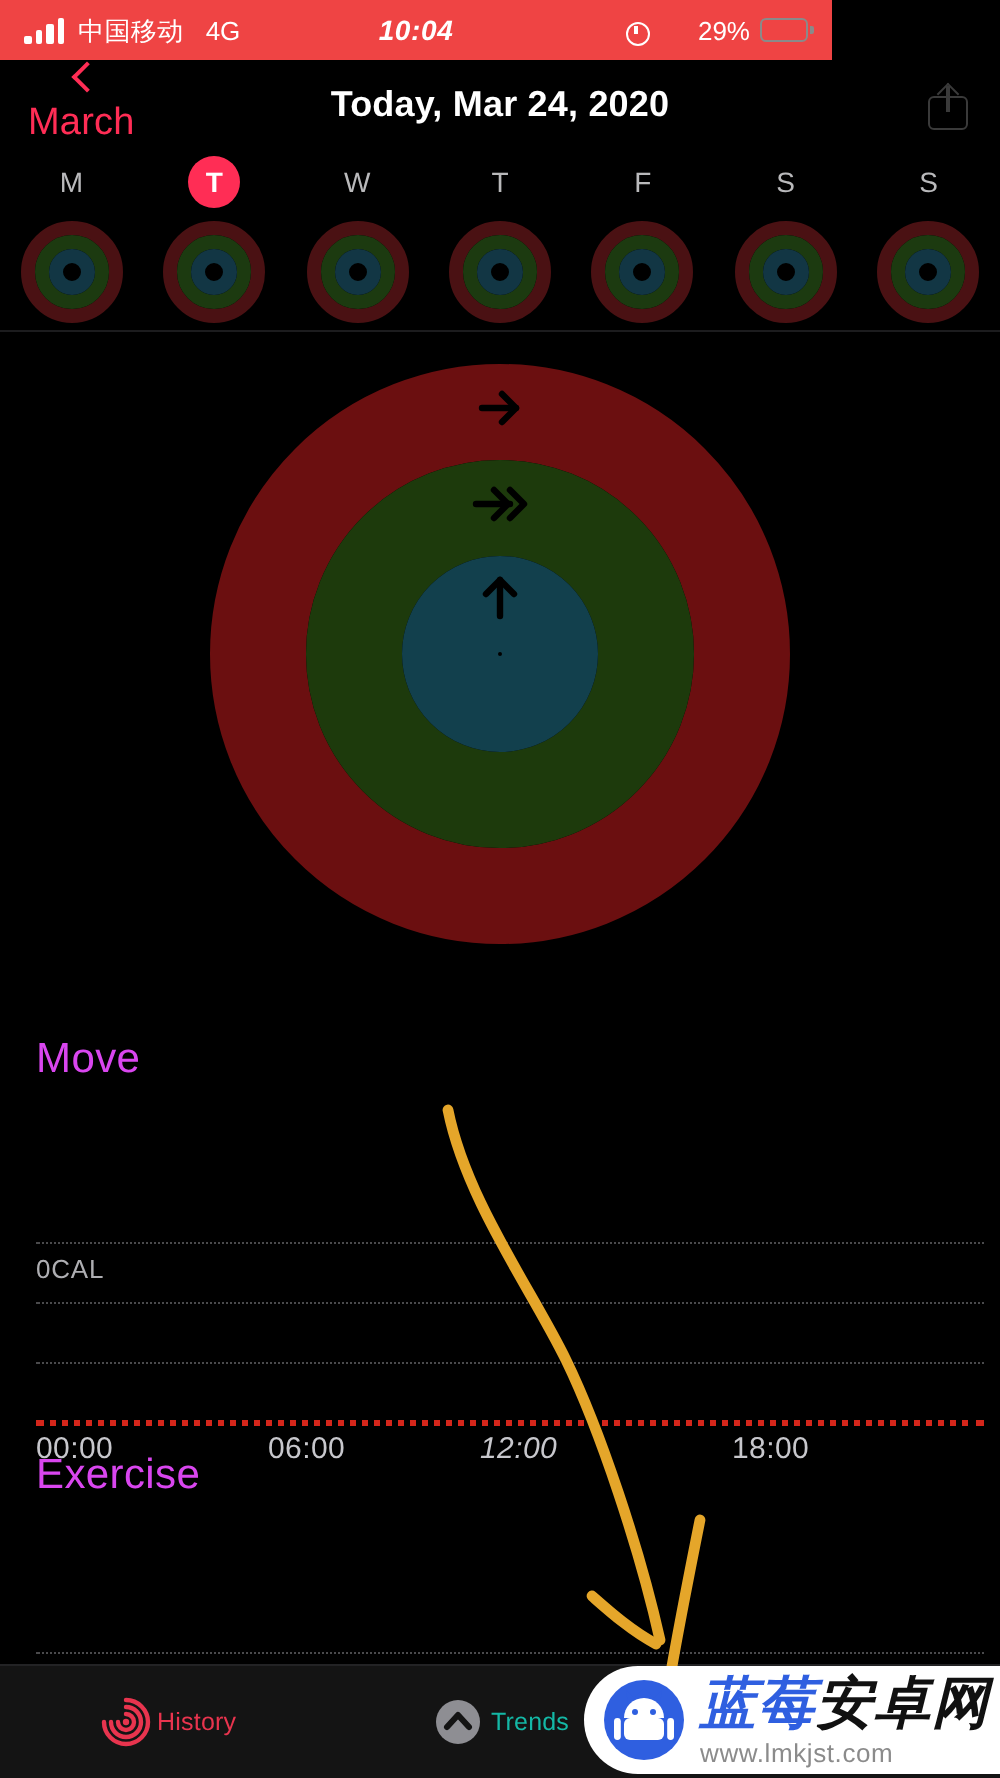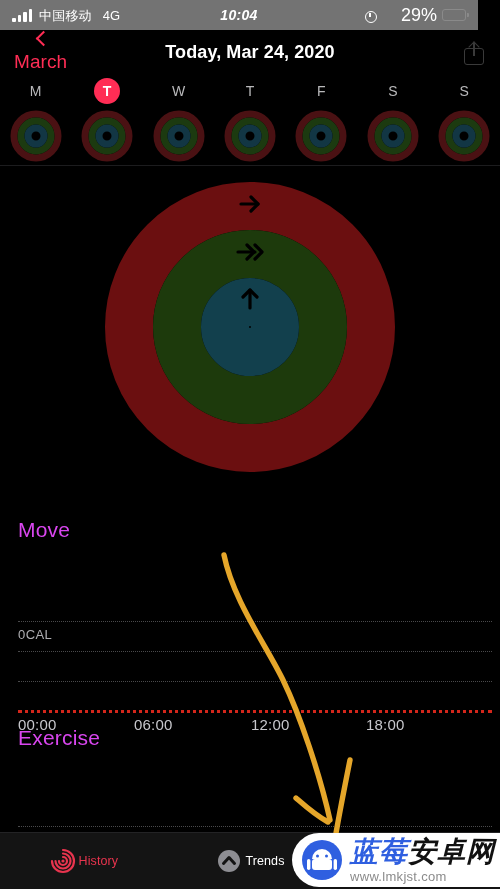--- a/index.html
+++ b/index.html
@@ -12,24 +12,24 @@
   #phone {
     position: relative;
     width: 500px; height: 889px;
     background: #000;
     color: #fff;
     overflow: hidden;
   }
 
   
   .statusbar {
-    position: absolute; top: 0; left: 0; width: 478px; height: 30px;
+    position: absolute; top: 0; left: 0; width: 416px; height: 30px;
     display: flex; align-items: center;
     padding: 0 12px;
-    background: #737373;
+    background: #ef4444;
   }
   .sb-left { display: flex; align-items: flex-end; gap: 7px; flex: 0 0 auto; }
   .sig { display: flex; align-items: flex-end; gap: 2px; height: 13px; }
   .sig i { display: block; width: 3.5px; background: #fff; border-radius: 1px; }
   .sig i:nth-child(1) { height: 4px; }
   .sig i:nth-child(2) { height: 7px; }
   .sig i:nth-child(3) { height: 10px; }
   .sig i:nth-child(4) { height: 13px; }
   .carrier { font-size: 13px; color: #fff; line-height: 1; letter-spacing: .2px; }
   .netlabel { font-size: 13px; color: #fff; line-height: 1; margin-left: 4px; }
@@ -43,21 +43,21 @@
   }
   .alarm-ico { width: 12px; height: 12px; position: relative; display:inline-block; }
   .alarm-ico::before {
     content: ""; position: absolute; left: 1px; top: 2px;
     width: 10px; height: 10px; border: 1.6px solid #fff; border-radius: 50%;
   }
   .alarm-ico::after {
     content: ""; position: absolute; left: 5.2px; top: 4.4px;
     width: 1.4px; height: 3.4px; background: #fff;
   }
-  .batt-pct { font-size: 18px; color: #fff; margin-left: 20px; }
+  .batt-pct { font-size: 13px; color: #fff; margin-left: 20px; }
   .batt {
     width: 24px; height: 12px; border: 1.4px solid #8a8a8a; border-radius: 3px;
     position: relative; padding: 1.3px;
   }
   .batt::after {
     content: ""; position: absolute; right: -3.6px; top: 3.4px;
     width: 2px; height: 4px; background: #8a8a8a; border-radius: 0 1px 1px 0;
   }
   .batt-fill { height: 100%; width: 29%; background: #f5c518; border-radius: 1.5px; }
 
@@ -157,21 +157,21 @@
   
   .tabbar {
     position: absolute; bottom: 0; left: 0; width: 500px; height: 57px;
     background: #141414; border-top: 1px solid #232325;
     display: flex; z-index: 20;
   }
   .tab {
     flex: 1 1 0; display: flex; flex-direction: row; align-items: center;
     justify-content: center; gap: 2px; cursor: pointer;
   }
-  .tab-label { font-size: 12.5px; color: #ffffff; letter-spacing: .1px; }
+  .tab-label { font-size: 12.5px; color: #14b8a6; letter-spacing: .1px; }
   .tab.active .tab-label { color: #e8344e; }
   .tab-ico { width: 28px; height: 28px; }
 
   
   .watermark {
     position: absolute; right: 0px; bottom: 2px;
     height: 54px; width: 208px;
     background: #fff;
     border-radius: 27px 0 0 27px;
     display: flex; align-items: center; gap: 7px;
@@ -310,21 +310,21 @@
     <div class="chart-title">Move</div>
     <div class="plot" style="height:185px; margin-top:6px;">
       <div class="gridline" style="top:73px;"></div>
       <div class="gridline" style="top:103px;"></div>
       <div class="gridline" style="top:133px;"></div>
       <div class="baseline" style="top:162px;"></div>
       <div class="ylabel" style="top:79px;">0CAL</div>
       <div class="xlabels" style="top:168px;">
         <span class="xtick" style="left:18px;">00:00</span>
         <span class="xtick" style="left:134px;">06:00</span>
-        <span class="xtick" style="left:251px;">12:00</span>
+        <span class="xtick" style="left:240px;font-style:italic;">12:00</span>
         <span class="xtick" style="left:366px;">18:00</span>
       </div>
     </div>
   </div>
 
   <div class="chart-sect" style="top:726px;">
     <div class="chart-title">Exercise</div>
     <div class="plot" style="height:100px; margin-top:6px;">
       <div class="gridline" style="top:70px;"></div>
       <div class="ylabel" style="top:76px;">0 MIN</div>

